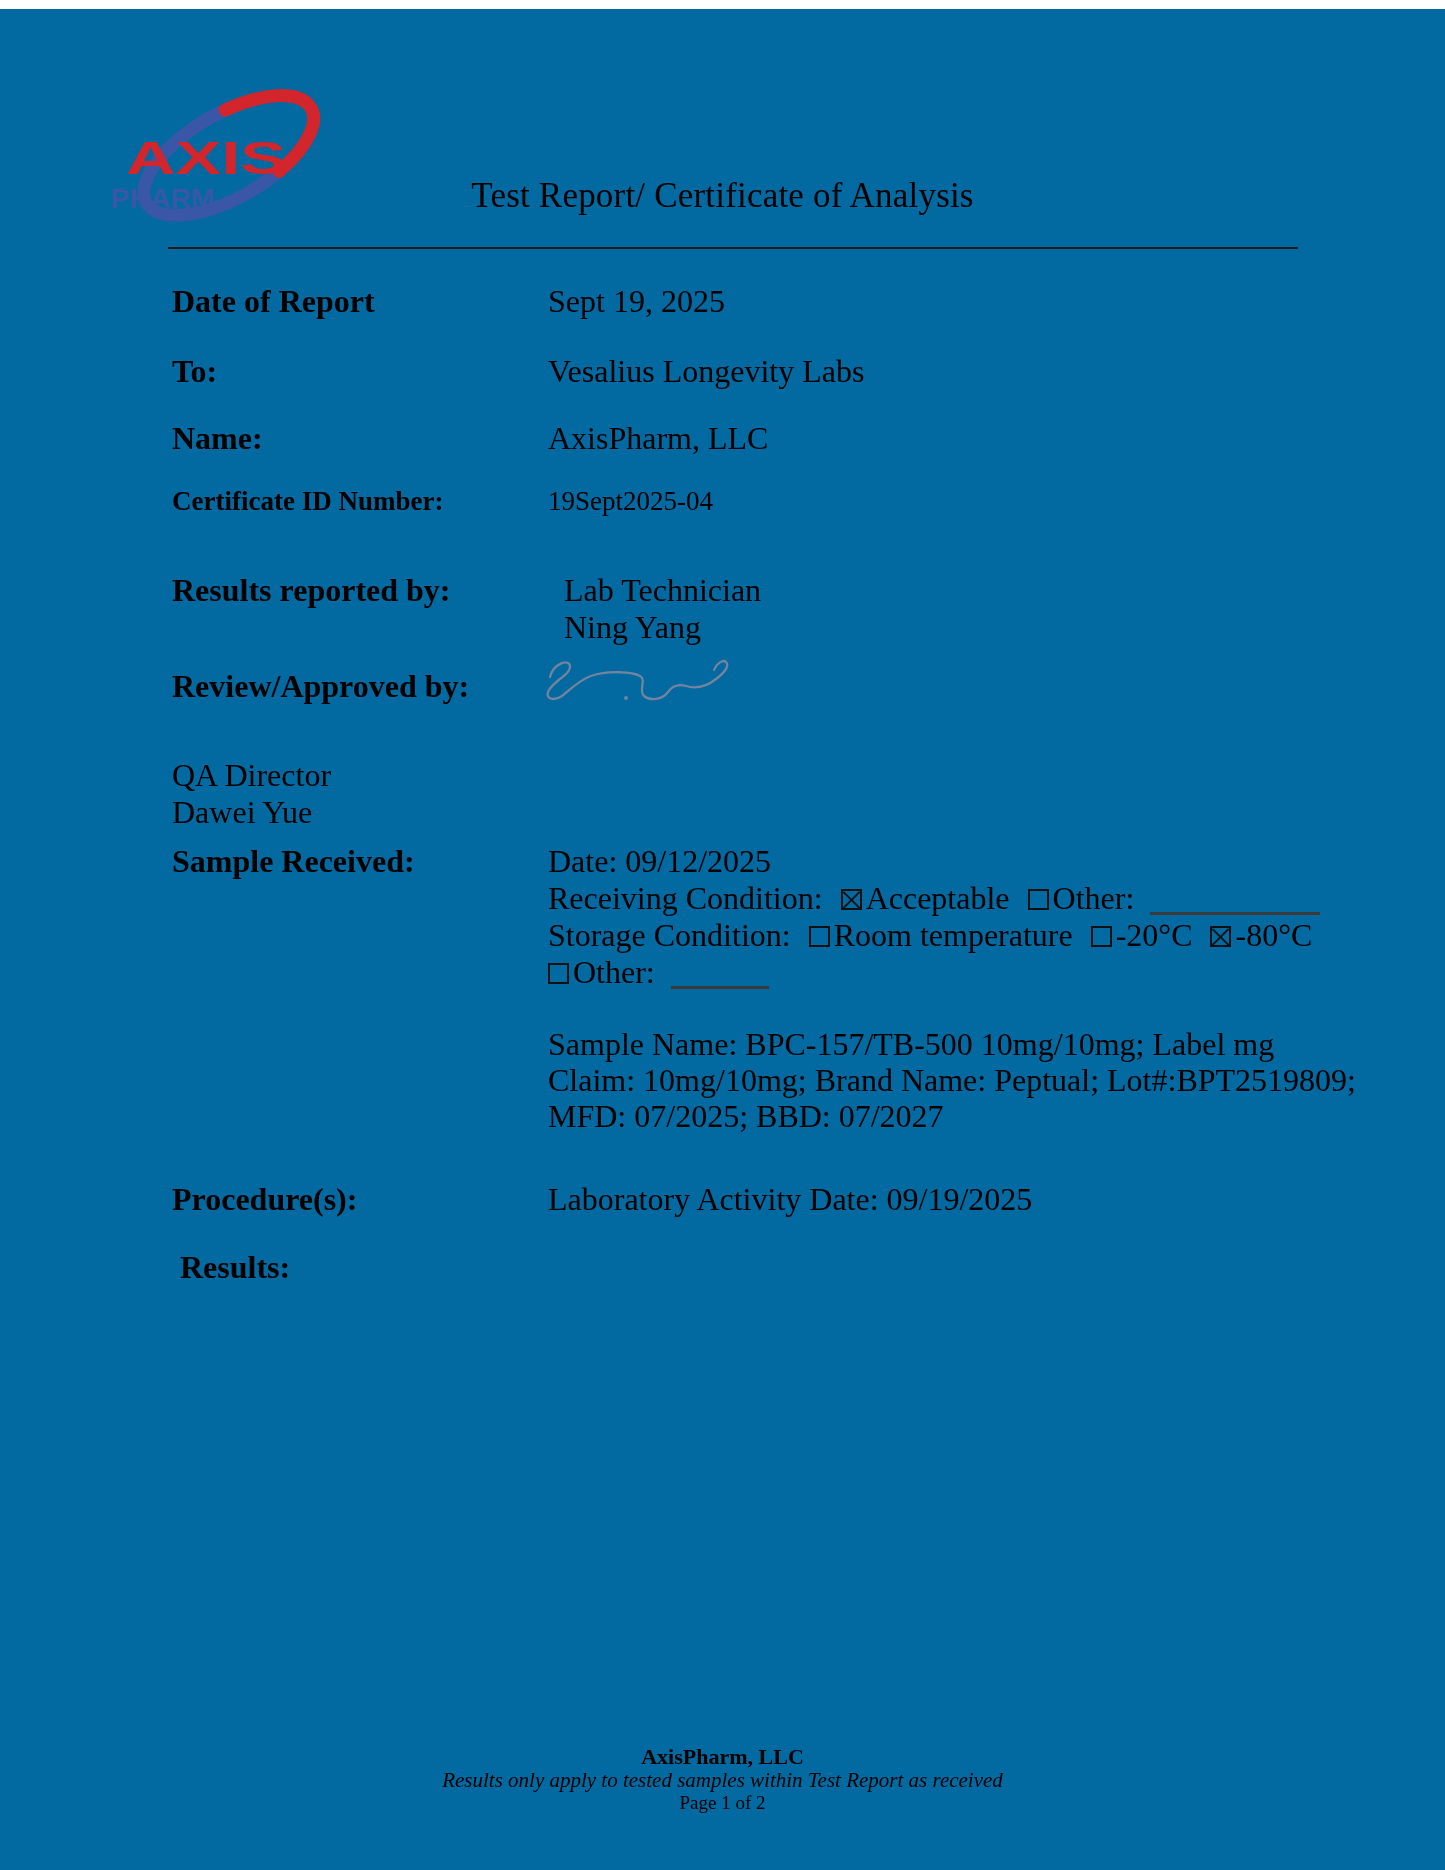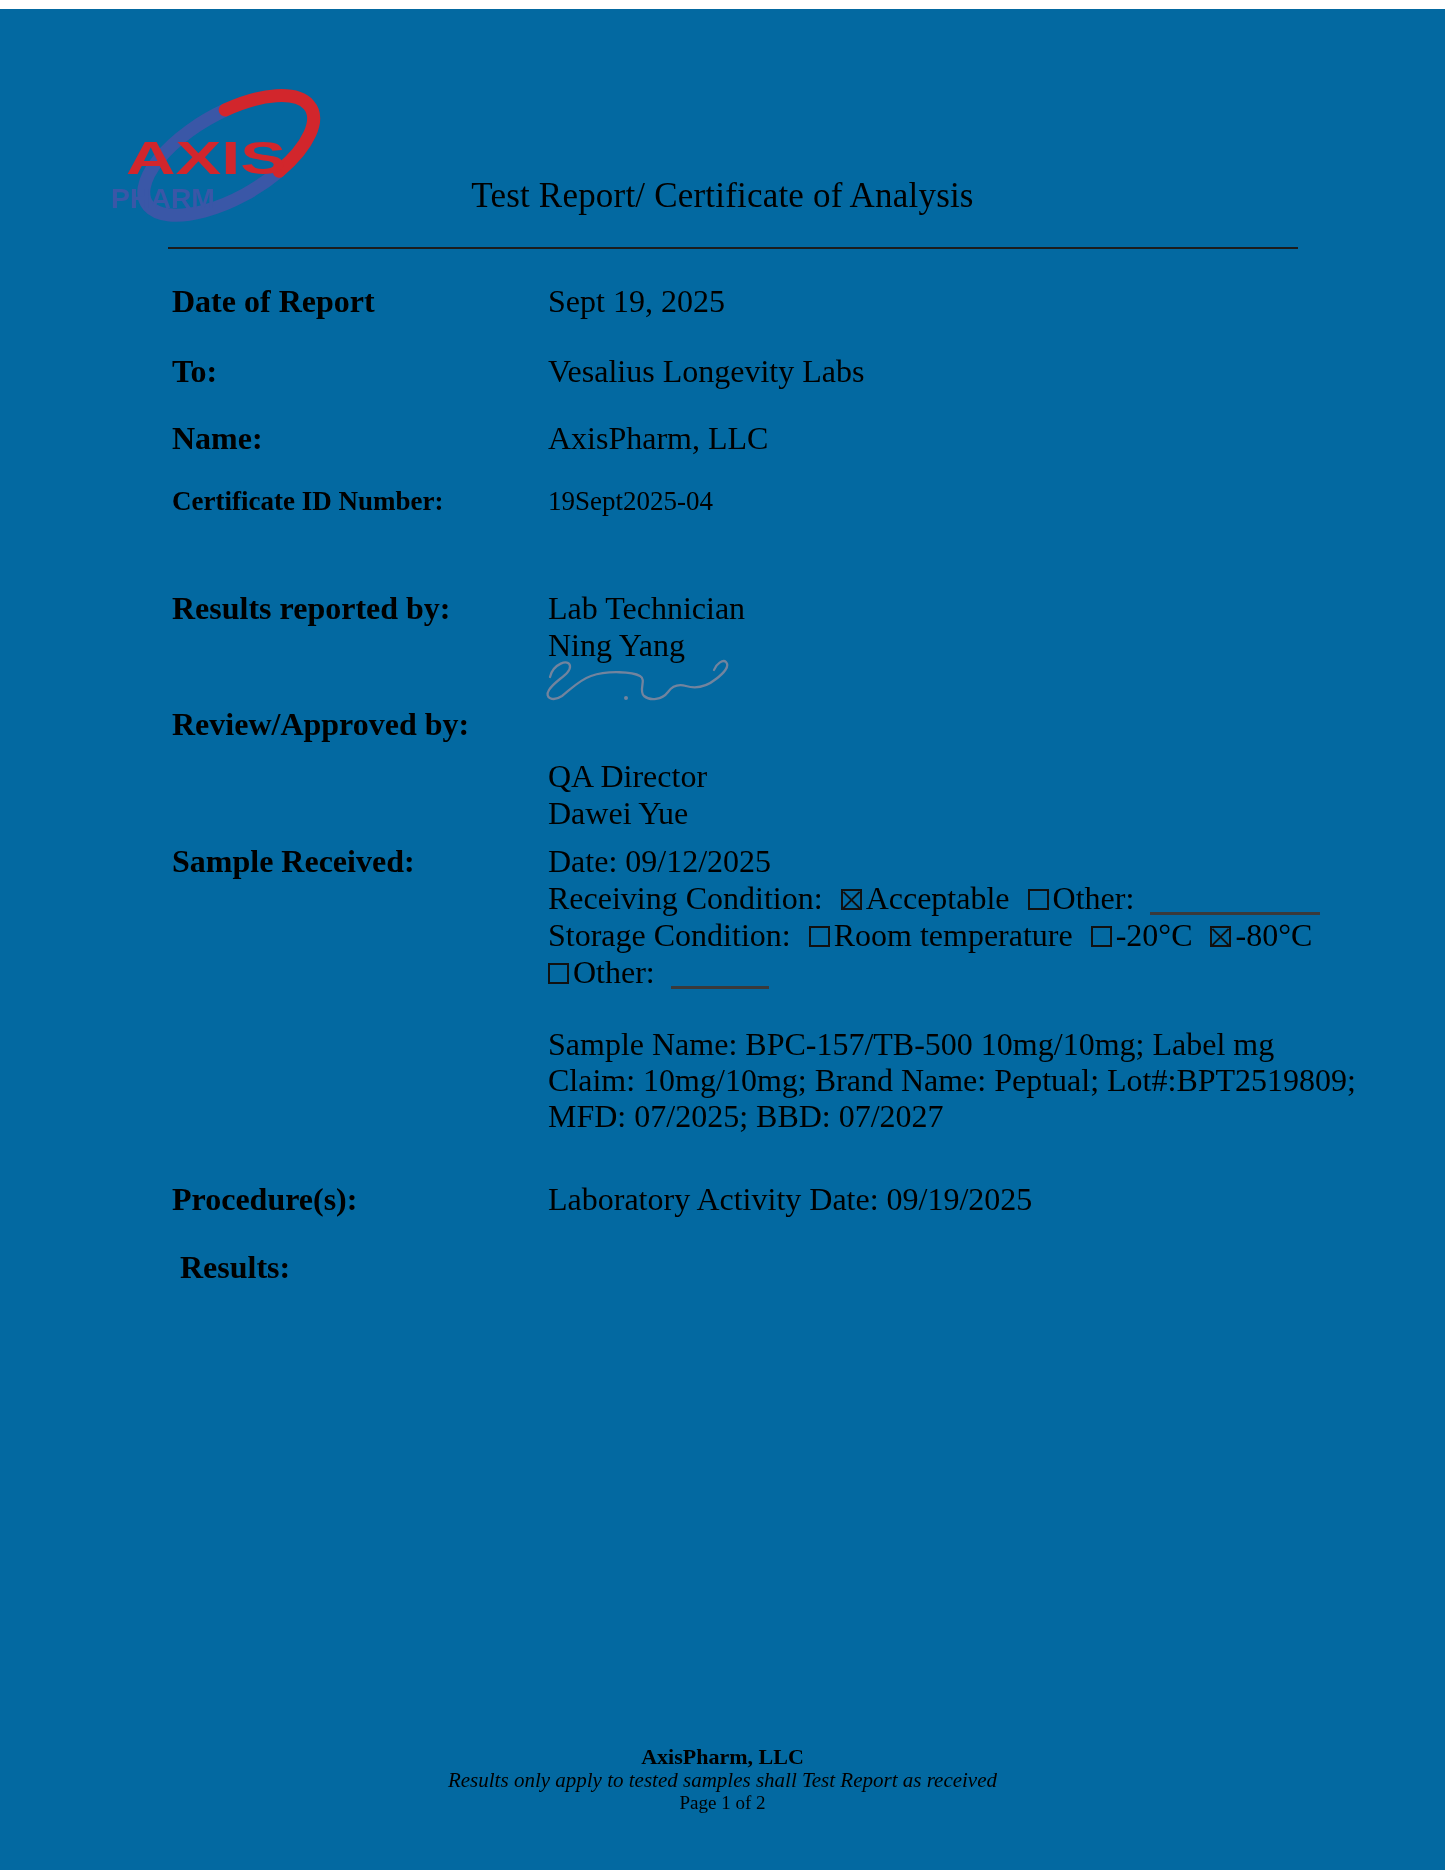--- a/index.html
+++ b/index.html
@@ -82,29 +82,29 @@
   <div class="row" style="top:411px;">
     <div class="lbl">Name:</div>
     <div class="val">AxisPharm, LLC</div>
   </div>
 
   <div class="row row-cert" style="top:474px;">
     <div class="lbl">Certificate ID Number:</div>
     <div class="val">19Sept2025-04</div>
   </div>
 
-  <div class="row" style="top:581px;">
+  <div class="row" style="top:563px;gap:16px;">
     <div class="lbl">Results reported by:</div>
     <div class="val val-stack">
       <div>Lab Technician</div>
       <div>Ning Yang</div>
     </div>
   </div>
 
-  <div class="row" style="top:697px;">
+  <div class="row" style="top:659px;flex-direction:column;">
     <div class="lbl">Review/Approved by:</div>
     <div class="val val-stack pad-sig">
       <div>QA Director</div>
       <div>Dawei Yue</div>
     </div>
   </div>
 
   <svg class="sig" viewBox="0 0 200 64">
     <g fill="none" stroke="#72849e" stroke-width="2.3" stroke-linecap="round">
       <path d="M14,28 C17,15 33,9 34,17 C35,25 19,31 13,41 C8,49 17,53 26,47
@@ -149,17 +149,17 @@
     <div class="lbl">Procedure(s):</div>
     <div class="val">Laboratory Activity Date: 09/19/2025</div>
   </div>
 
   <div class="row" style="top:1240px;left:180px;">
     <div class="lbl">Results:</div>
   </div>
 
   <div class="footer">
     <div class="company">AxisPharm, LLC</div>
-    <div class="note">Results only apply to tested samples shall Test Report as received</div>
+    <div class="note">Results only apply to tested samples within Test Report as received</div>
     <div class="pageno">Page 1 of 2</div>
   </div>
 
 </div>
 
 </body></html>

